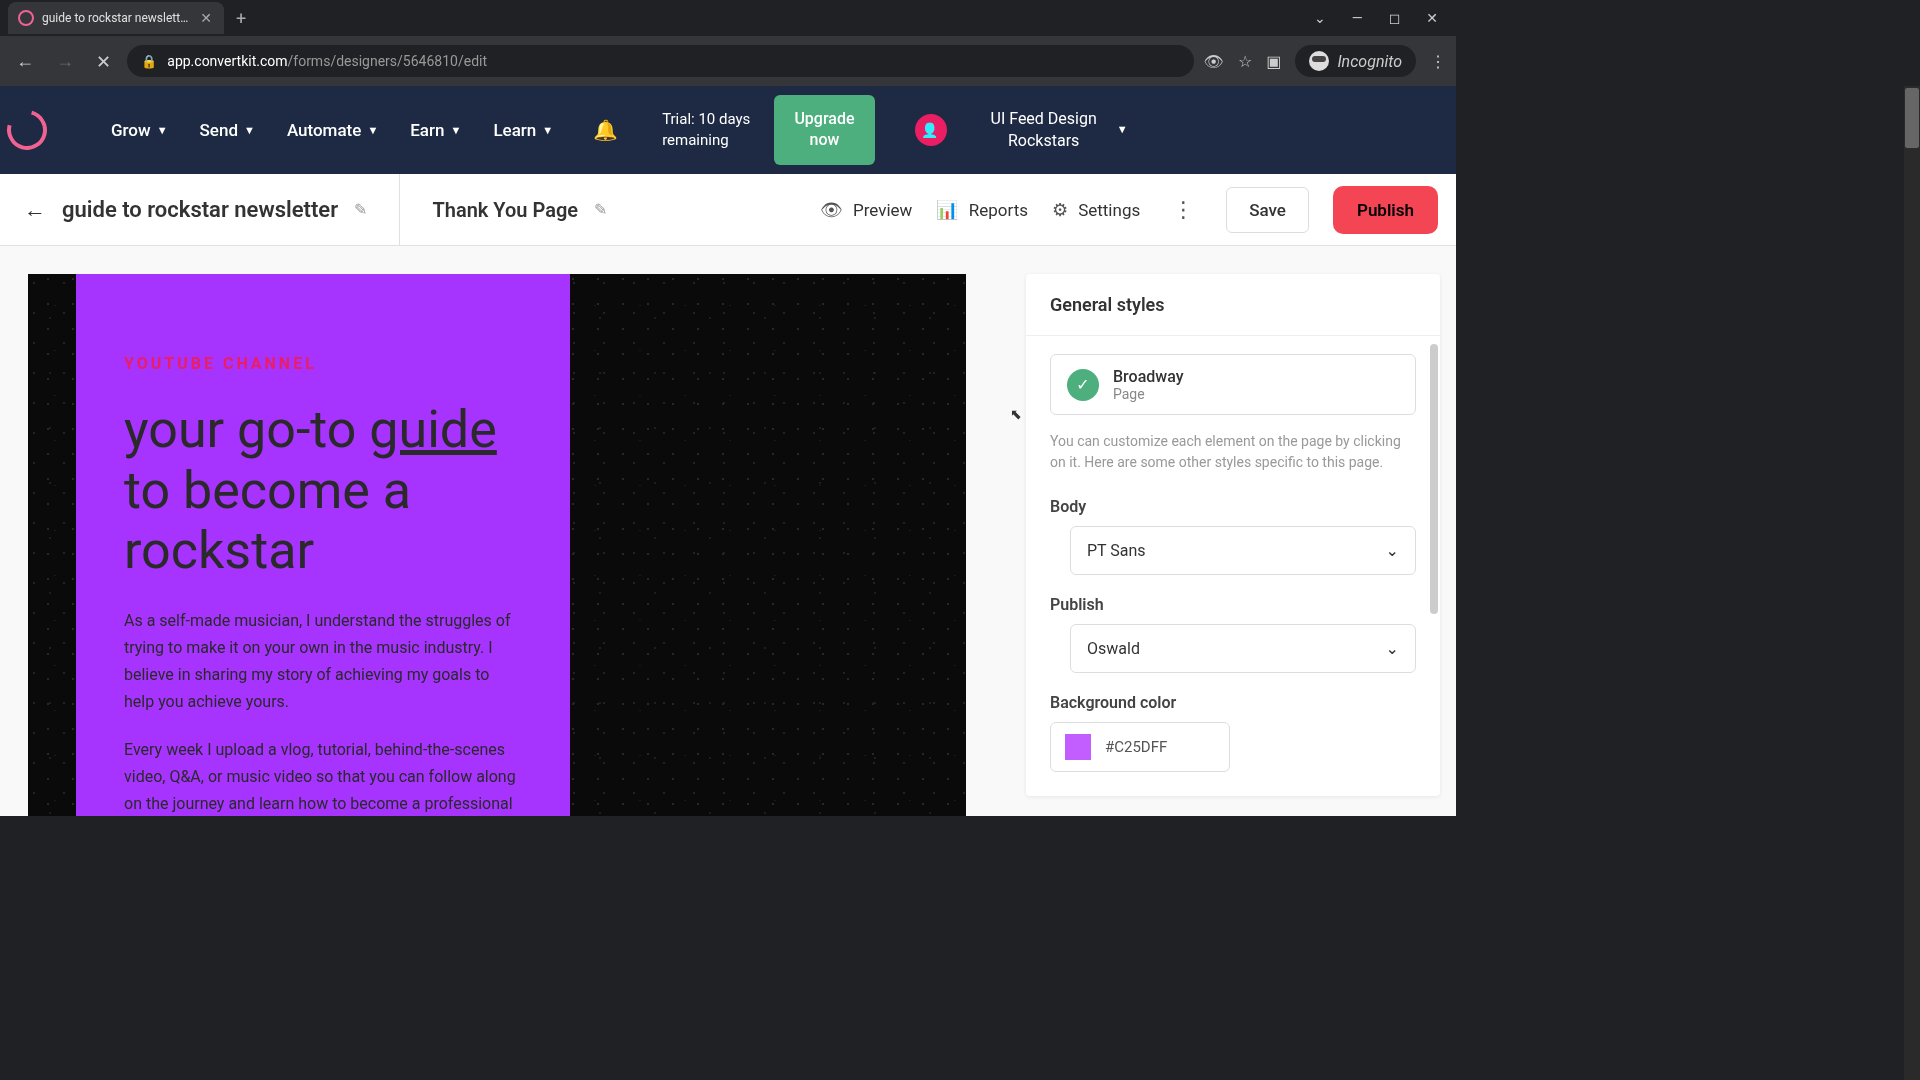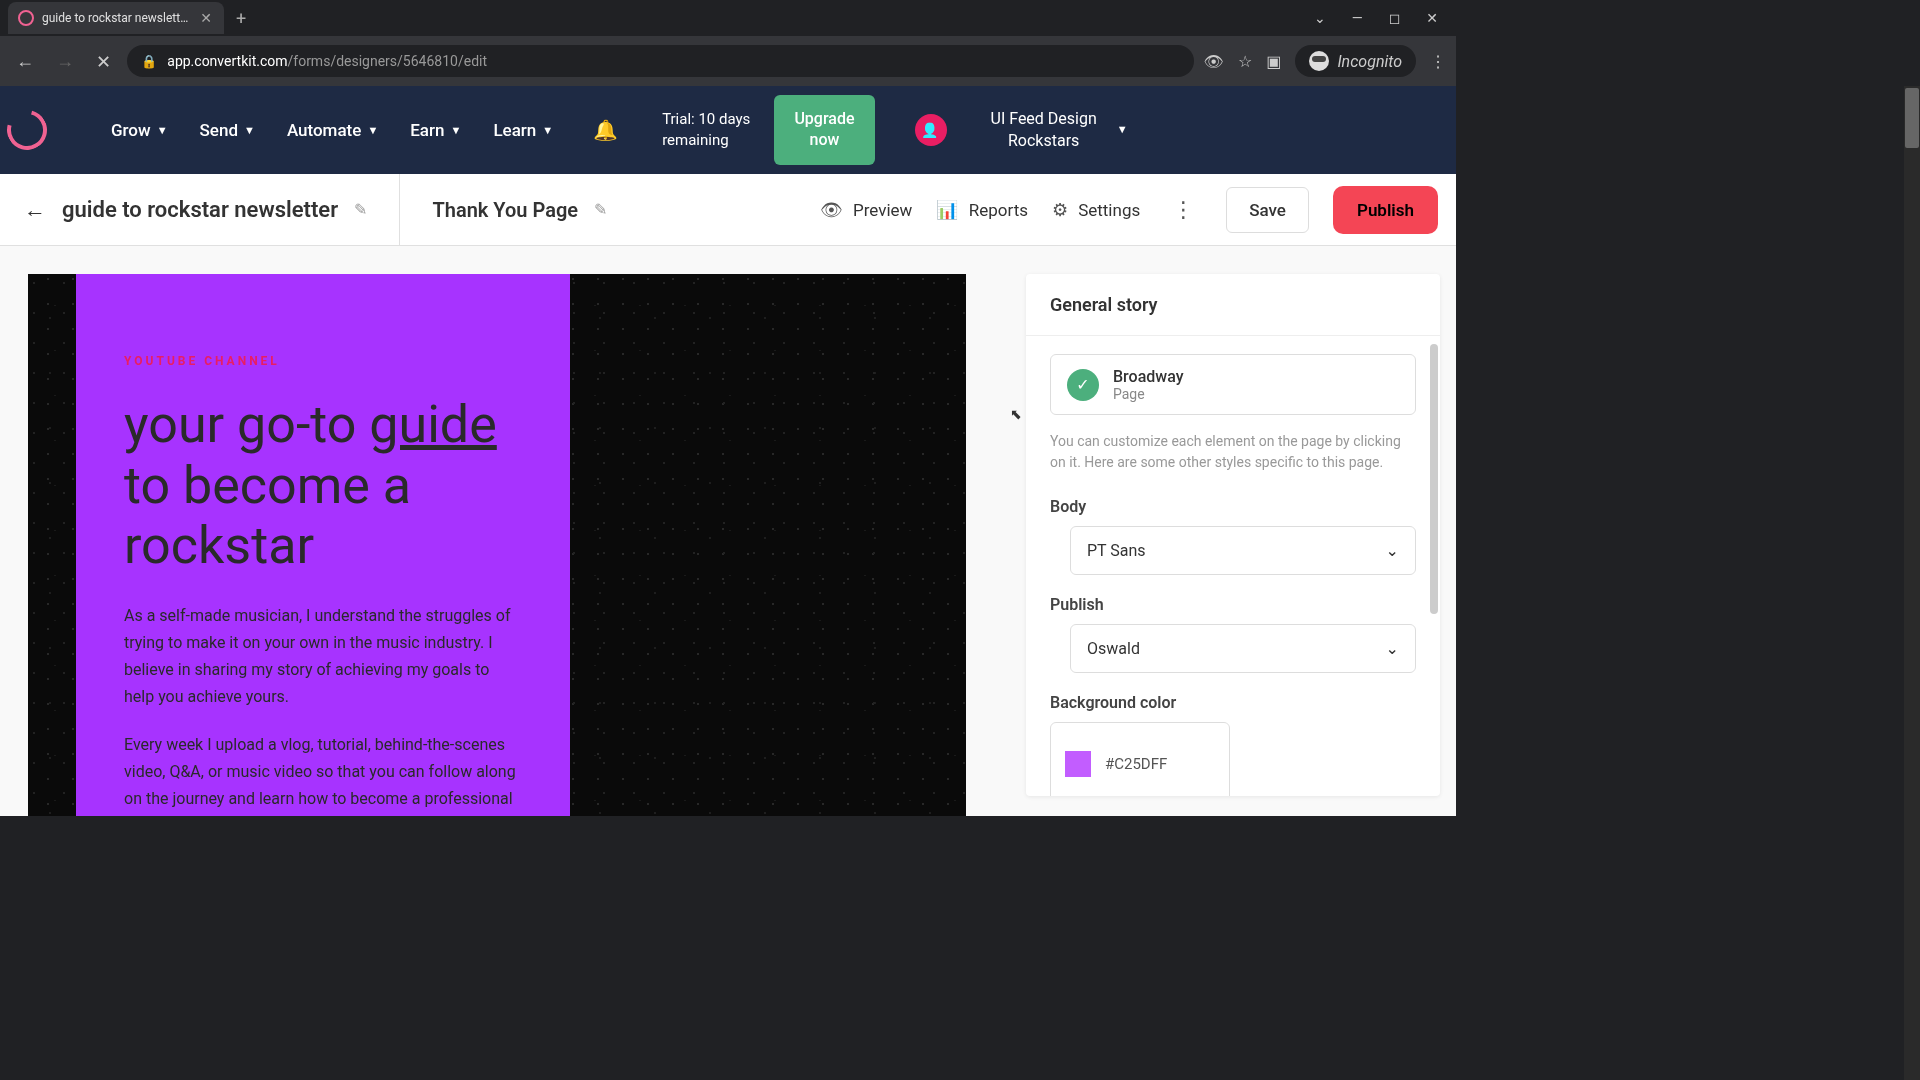--- a/index.html
+++ b/index.html
@@ -55,38 +55,38 @@
 .tool-icon { font-size: 18px; color: #555; }
 .more-v { font-size: 22px; color: #555; cursor: pointer; padding: 4px 8px; }
 .save-btn { background: #fff; border: 1px solid #ddd; padding: 12px 22px; border-radius: 6px; font-size: 17px; font-weight: 500; cursor: pointer; color: #333; }
 .publish-btn { background: #f44555; color: #000000; border: none; padding: 14px 24px; border-radius: 10px; font-size: 17px; font-weight: 600; cursor: pointer; }
 
 .editor-area { flex: 1; display: flex; background: #f9f9f9; overflow: hidden; position: relative; }
 
 .canvas { margin: 28px 0 0 28px; width: 938px; background: #000; display: flex; position: relative; }
 .noise-bg { position: absolute; inset: 0; background: #0a0a0a; background-image: radial-gradient(circle at 20% 30%, #222 1px, transparent 1px), radial-gradient(circle at 60% 70%, #1a1a1a 1px, transparent 1px), radial-gradient(circle at 80% 20%, #282828 1px, transparent 1px), radial-gradient(circle at 40% 80%, #1e1e1e 1px, transparent 1px); background-size: 30px 30px, 45px 45px, 25px 25px, 55px 55px; }
 .purple-panel { position: relative; margin-left: 48px; width: 494px; background: #a733ff; padding: 80px 48px 40px 48px; }
-.eyebrow { color: #e91e63; font-size: 12px; font-weight: 700; letter-spacing: 3px; margin-bottom: 24px; }
+.eyebrow { color: #e91e63; font-size: 16px; font-weight: 700; letter-spacing: 3px; margin-bottom: 24px; }
 .headline { font-family: 'Oswald', 'Arial Narrow', sans-serif; font-size: 52px; font-weight: 400; color: #2a2a2a; line-height: 1.05; margin-bottom: 28px; }
 .headline u { text-decoration: underline; }
 .body-text { color: #2a2a2a; font-size: 16px; line-height: 1.7; margin-bottom: 20px; }
 .img-side { flex: 1; position: relative; }
 
 .side-panel { position: absolute; right: 16px; top: 28px; width: 414px; background: #fff; border-radius: 4px; box-shadow: 0 1px 4px rgba(0,0,0,0.08); }
 .panel-header { padding: 20px 24px; font-size: 18px; font-weight: 600; color: #333; border-bottom: 1px solid #eee; }
 .panel-body { padding: 18px 24px; max-height: 460px; overflow-y: auto; position: relative; }
 .template-card { border: 1px solid #ddd; border-radius: 6px; padding: 12px 16px; display: flex; align-items: center; gap: 14px; margin-bottom: 16px; cursor: pointer; }
 .check-circle { width: 32px; height: 32px; border-radius: 50%; background: #4caf7d; color: #fff; display: flex; align-items: center; justify-content: center; font-size: 16px; }
 .tpl-name { font-size: 16px; font-weight: 500; color: #333; }
 .tpl-type { font-size: 14px; color: #888; }
 .help-text { color: #999; font-size: 14px; line-height: 1.5; margin-bottom: 24px; }
 .field-group { margin-bottom: 20px; }
 .field-label { font-size: 16px; font-weight: 600; color: #444; margin-bottom: 10px; }
 .select-box { border: 1px solid #ddd; border-radius: 6px; padding: 14px 16px; display: flex; justify-content: space-between; align-items: center; font-size: 16px; color: #333; cursor: pointer; margin-left: 20px; }
-.color-row { border: 1px solid #ddd; border-radius: 6px; padding: 28px 14px; display: flex; align-items: center; gap: 14px; width: 180px; }
+.color-row { border: 1px solid #ddd; border-radius: 6px; padding: 11px 14px; display: flex; align-items: center; gap: 14px; width: 180px; }
 .swatch-box { width: 26px; height: 26px; background: #c25dff; }
 .hex-val { font-size: 15px; color: #555; }
 .panel-scroll { position: absolute; right: 2px; top: 8px; width: 8px; height: 270px; background: #ccc; border-radius: 4px; }
 
 .page-scroll-track { position: absolute; right: 0; top: 86px; width: 16px; bottom: 0; background: #2a2a2a; }
 .page-scroll-thumb { width: 14px; height: 60px; background: #666; margin: 2px auto 0; border-radius: 2px; }
 
 .cursor-ptr { position: absolute; left: 1010px; top: 160px; font-size: 14px; color: #333; pointer-events: none; }
 </style>
 </head>
@@ -206,21 +206,21 @@
       <div class="purple-panel">
         <div class="eyebrow">YOUTUBE CHANNEL</div>
         <h1 class="headline"><span>your go-to </span><u>guide</u><span> to become a rockstar</span></h1>
         <p class="body-text">As a self-made musician, I understand the struggles of trying to make it on your own in the music industry. I believe in sharing my story of achieving my goals to help you achieve yours.</p>
         <p class="body-text">Every week I upload a vlog, tutorial, behind-the-scenes video, Q&amp;A, or music video so that you can follow along on the journey and learn how to become a professional music artist too.</p>
       </div>
       <div class="img-side"></div>
     </div>
 
     <div class="side-panel">
-      <div class="panel-header">General story</div>
+      <div class="panel-header">General styles</div>
       <div class="panel-body">
         <div class="panel-scroll"></div>
         <div class="template-card">
           <div class="check-circle">✓</div>
           <div>
             <div class="tpl-name">Broadway</div>
             <div class="tpl-type">Page</div>
           </div>
         </div>
         <p class="help-text">You can customize each element on the page by clicking on it. Here are some other styles specific to this page.</p>

